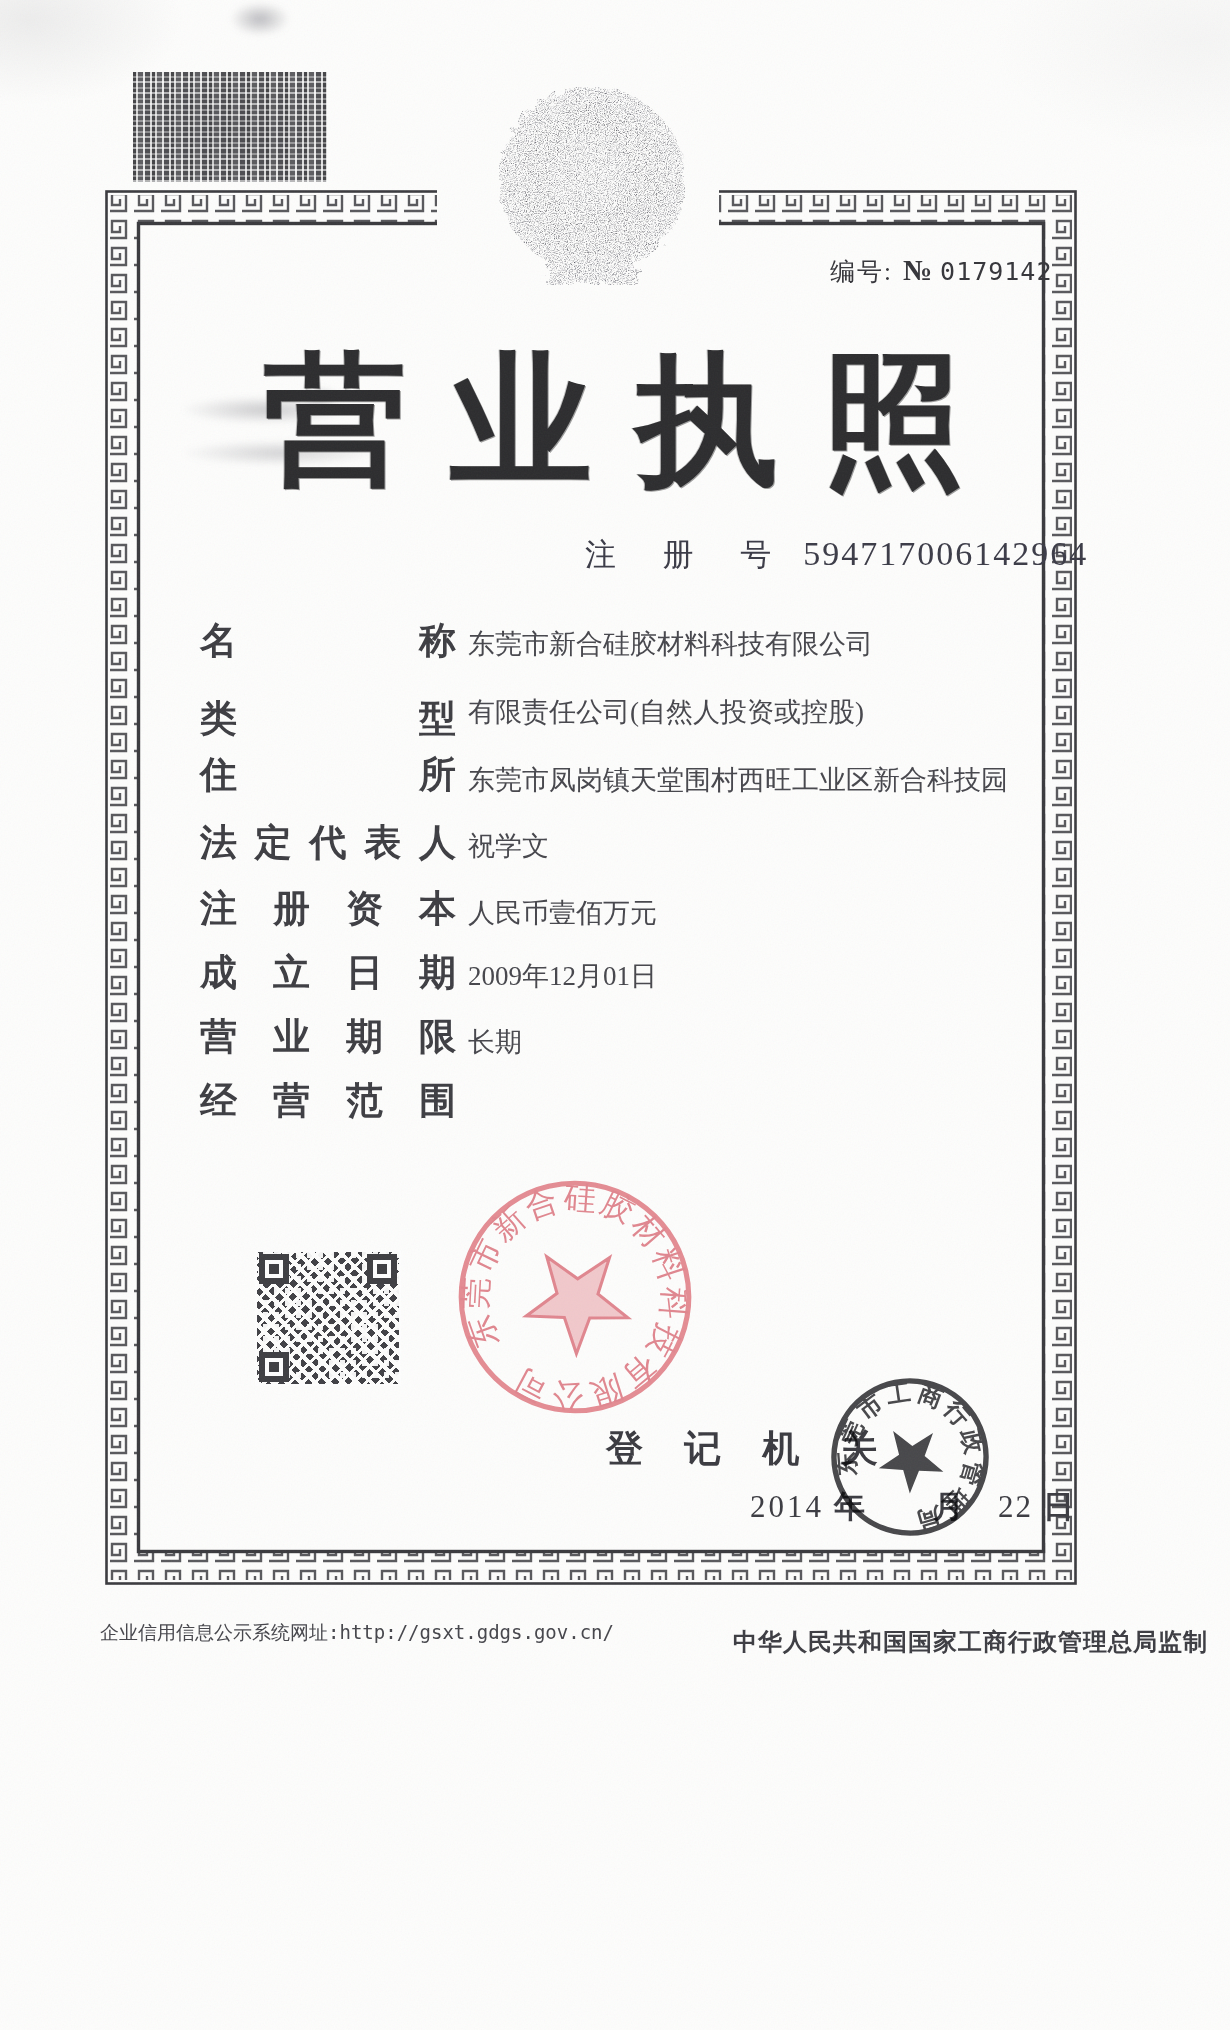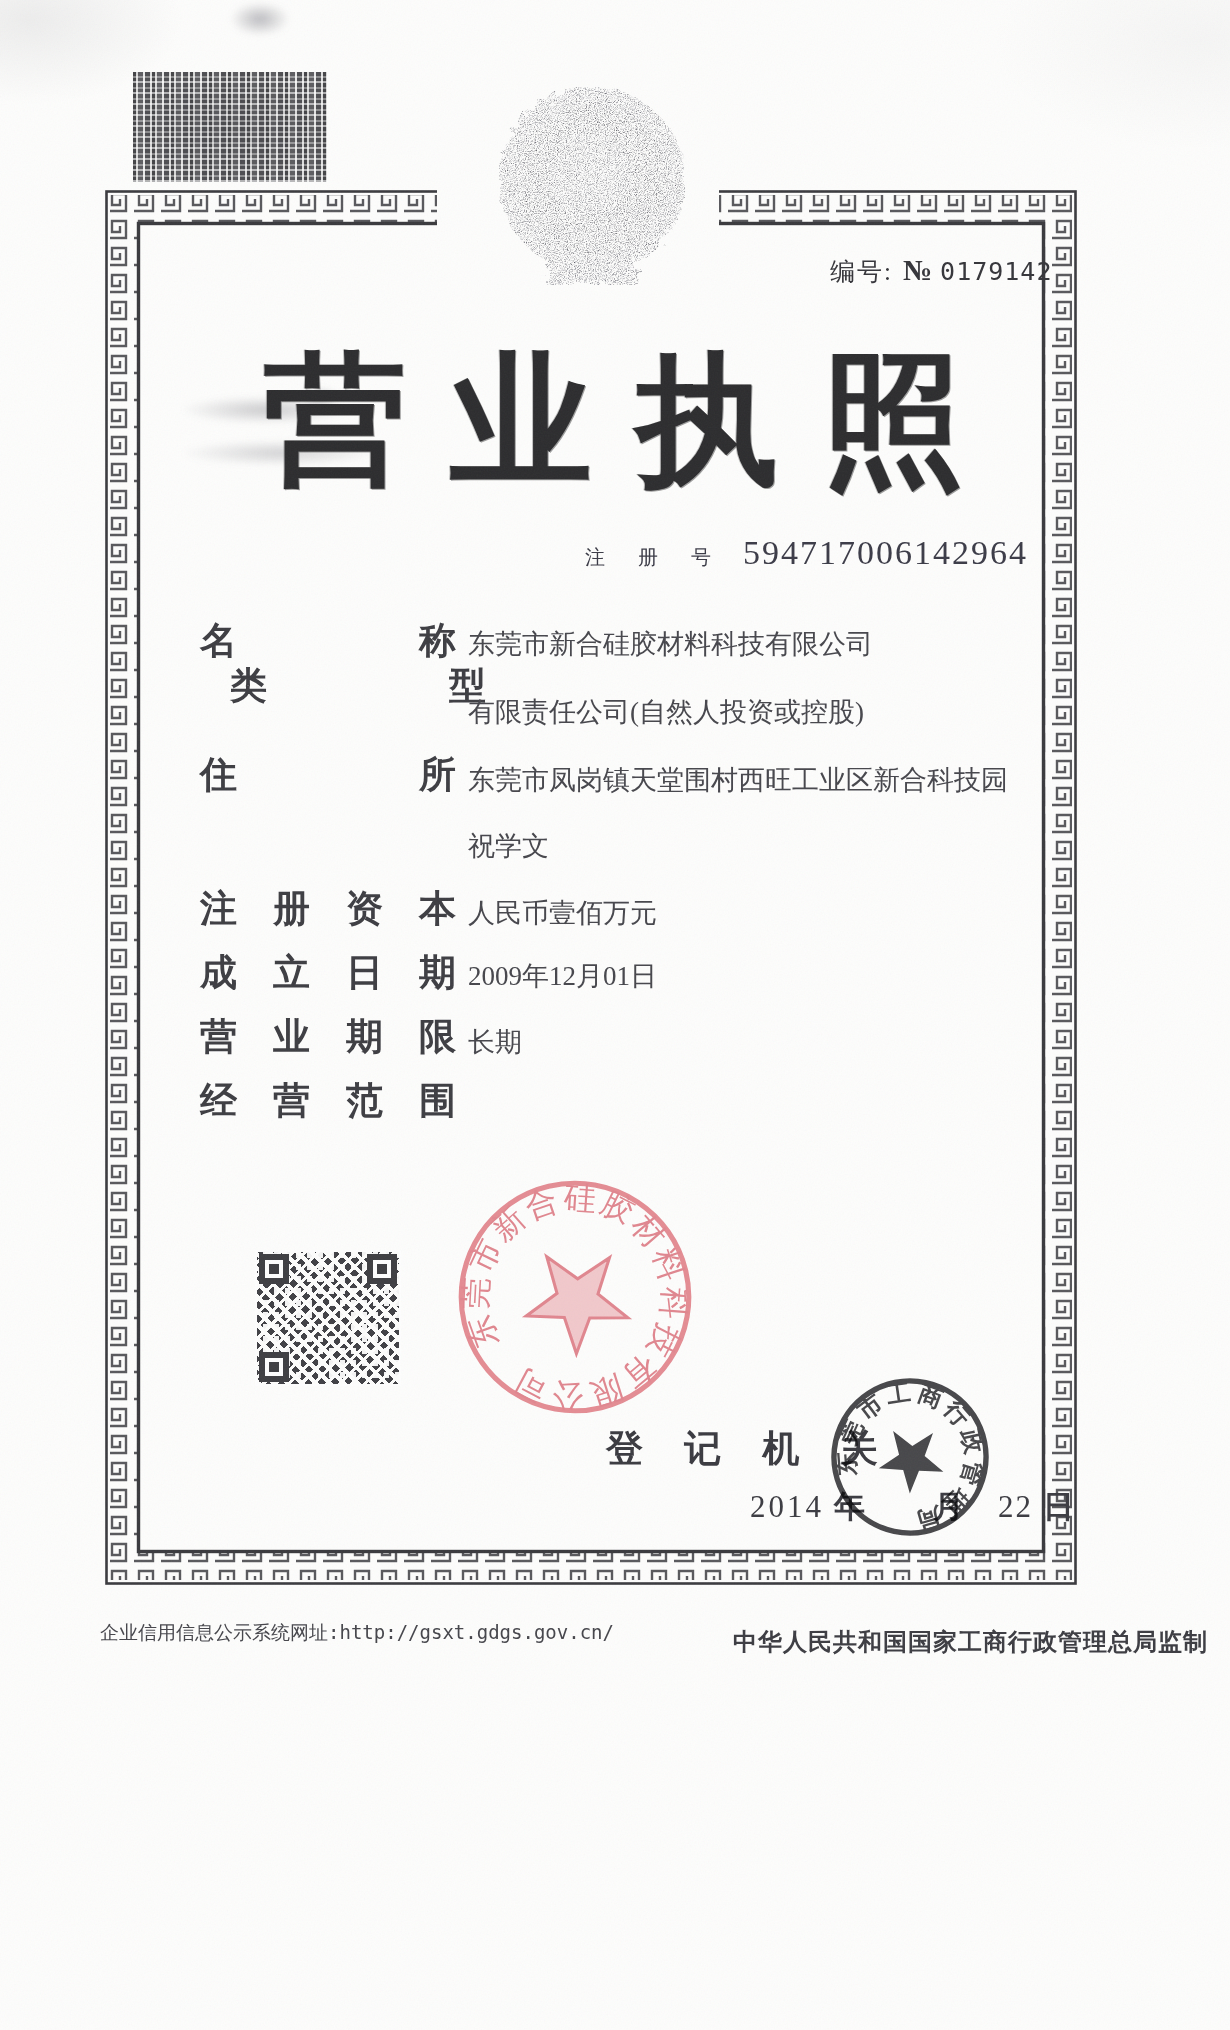--- a/index.html
+++ b/index.html
@@ -24,21 +24,21 @@
   
   .serial{top:254px;left:830px;width:250px;font-size:25px;color:#35353a;letter-spacing:2px;white-space:nowrap;}
   .serial .nomark{font-weight:bold;font-size:29px;padding:0 6px 0 10px;}
   .serial .digits{font-family:"DejaVu Sans Mono", monospace;font-size:25px;letter-spacing:1px;}
   
   .title{top:326px;left:264px;font-size:142px;font-weight:bold;color:#2c2c2e;letter-spacing:44px;
          font-family:"Liberation Sans", sans-serif;white-space:nowrap;
          text-shadow:1px 1px 0 rgba(60,60,60,.5), -1px 0 0 rgba(80,80,80,.35);}
   
   .regline{top:534px;left:585px;white-space:nowrap;color:#3c3c44;}
-  .regline .lab{font-size:20px;letter-spacing:14px;color:#3a3a46;}
+  .regline .lab{font-size:31px;letter-spacing:14px;color:#3a3a46;font-family:Liberation Mono, monospace;}
   .regline .num{font-size:34px;letter-spacing:2px;margin-left:14px;color:#3b3b47;}
   
   .field-label{left:200px;width:256px;font-size:37px;font-weight:bold;color:#3d3d42;
       text-align:justify;text-align-last:justify;text-justify:inter-character;white-space:normal;}
   .field-value{left:468px;width:585px;font-size:27px;color:#46464c;white-space:nowrap;}
   .scope-value{white-space:normal;font-size:23px;line-height:30px;width:588px;text-align:justify;}
   
   .qr{left:255px;top:1250px;width:146px;height:136px;background:#fff;opacity:.92;filter:blur(.3px);}
   .qr .mods{position:absolute;inset:2px;background:
       repeating-linear-gradient(45deg, #fdfdfd 0 4px, transparent 4px 10px),
@@ -127,26 +127,27 @@
   <div class="abs title">营业执照</div>
 
   <div class="abs regline">
     <span class="lab">注 册 号</span>
     <span class="num">594717006142964</span>
   </div>
 
   <div class="abs field-label" style="top:616px;">名称</div>
   <div class="abs field-value" style="top:626px;">东莞市新合硅胶材料科技有限公司</div>
 
-  <div class="abs field-label" style="top:661px;margin-left:30px;">类型</div>
+  <div class="abs field-label" style="top:694px;">类型</div>
   <div class="abs field-value" style="top:694px;">有限责任公司(自然人投资或控股)</div>
 
   <div class="abs field-value" style="top:762px;">东莞市凤岗镇天堂围村西旺工业区新合科技园</div>
   <div class="abs field-label" style="top:750px;">住所</div>
 
+  <div class="abs field-label" style="top:818px;">法定代表人</div>
   <div class="abs field-value" style="top:828px;">祝学文</div>
 
   <div class="abs field-label" style="top:884px;">注册资本</div>
   <div class="abs field-value" style="top:895px;">人民币壹佰万元</div>
 
   <div class="abs field-label" style="top:948px;">成立日期</div>
   <div class="abs field-value" style="top:958px;">2009年12月01日</div>
 
   <div class="abs field-label" style="top:1012px;">营业期限</div>
   <div class="abs field-value" style="top:1024px;">长期</div>

